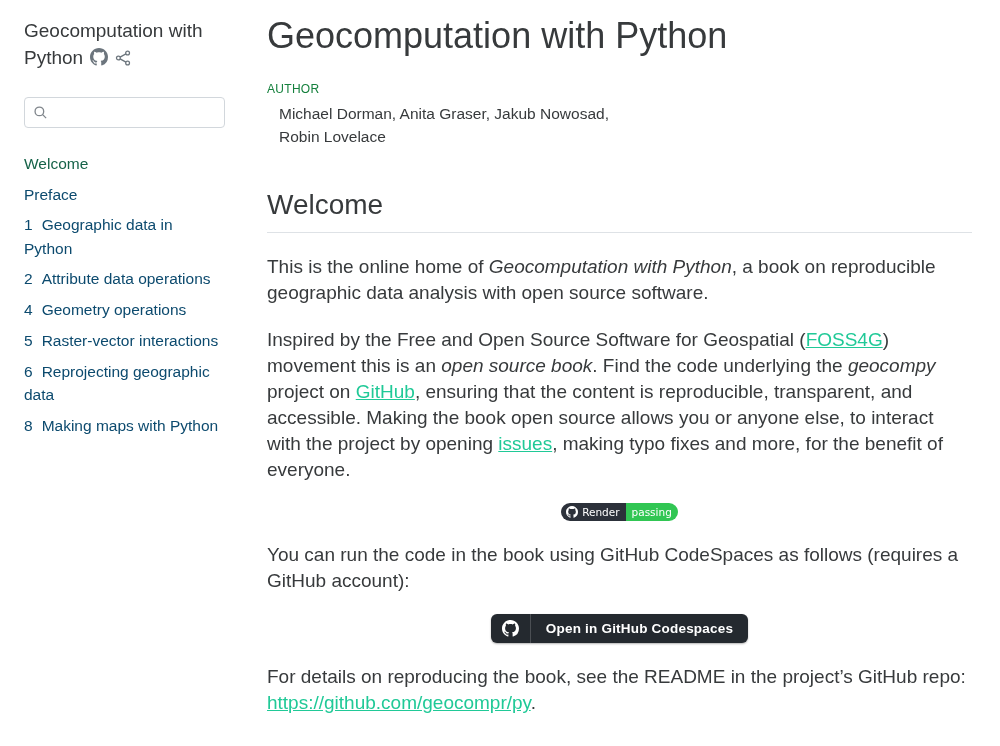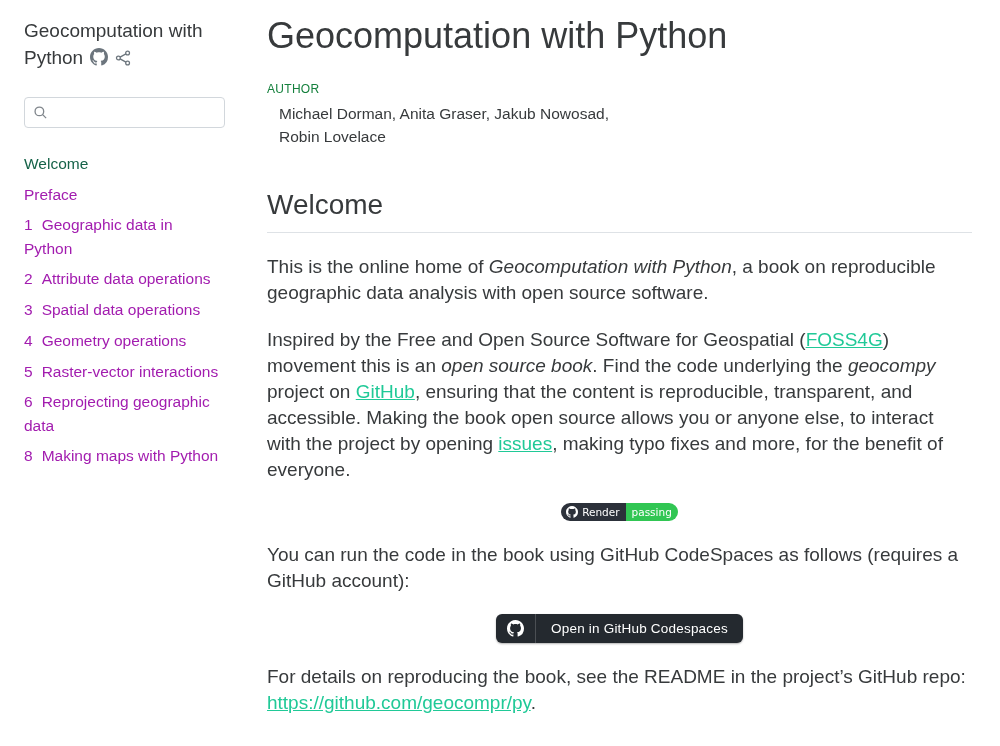--- a/index.html
+++ b/index.html
@@ -37,21 +37,21 @@
   }
   .search-box .mag { position: absolute; left: 8px; top: 7px; }
   .search-input {
     border: none; outline: none; background: transparent;
     width: 165px; height: 29px; margin-left: 28px;
     font-size: 14px; font-family: "Liberation Sans", sans-serif;
   }
 
   .side-nav { margin-top: 24px; display: flex; flex-direction: column; }
   .nav-item {
-    font-size: 15.5px; line-height: 1.5; color: #a21caf;
+    font-size: 15.5px; line-height: 1.5; color: #0c4a6e;
     text-decoration: none; margin-bottom: 7.5px; cursor: pointer;
   }
   .nav-item.active { color: var(--nav-active, #166349); }
   .chapter-number { margin-right: 9px; }
   .chapter-number:empty { display: none; }
 
   
   .main { flex: 1; padding: 14px 28px 0 17px; }
   h1.page-title {
     margin: 0; font-size: 36px; font-weight: 500;
@@ -103,21 +103,21 @@
     border-radius: 6px; overflow: hidden; height: 29px;
     text-decoration: none; cursor: pointer;
     box-shadow: 0 1px 2px rgba(0,0,0,0.3);
   }
   .btn-icon {
     display: inline-flex; align-items: center; padding: 0 11px;
     border-right: 1px solid rgba(255,255,255,0.18);
   }
   .btn-label {
     display: inline-flex; align-items: center; padding: 0 15px;
-    color: #ffffff; font-size: 13.5px; font-weight: normal;
+    color: #ffffff; font-size: 13.5px; font-weight: bold;
     letter-spacing: 0.2px;
   }
 </style>
 </head>
 <body>
 
 <div class="page">
 
   <aside class="sidebar">
     <div>
@@ -140,21 +140,20 @@
           </svg>
       </span>
       <input class="search-input" type="text" value="" style="">
     </div>
 
     <nav class="side-nav">
       <a class="nav-item active"><span>Welcome</span></a>
       <a class="nav-item"><span>Preface</span></a>
       <a class="nav-item"><span class="chapter-number">1</span><span>Geographic data in Python</span></a>
       <a class="nav-item"><span class="chapter-number">2</span><span>Attribute data operations</span></a>
-      <a class="nav-item"><span class="chapter-number">3</span><span>Spatial data operations</span></a>
       <a class="nav-item"><span class="chapter-number">4</span><span>Geometry operations</span></a>
       <a class="nav-item"><span class="chapter-number">5</span><span>Raster-vector interactions</span></a>
       <a class="nav-item"><span class="chapter-number">6</span><span>Reprojecting geographic data</span></a>
       <a class="nav-item"><span class="chapter-number">8</span><span>Making maps with Python</span></a>
     </nav>
   </aside>
 
   <main class="main">
     <h1 class="page-title">Geocomputation with Python</h1>
 

